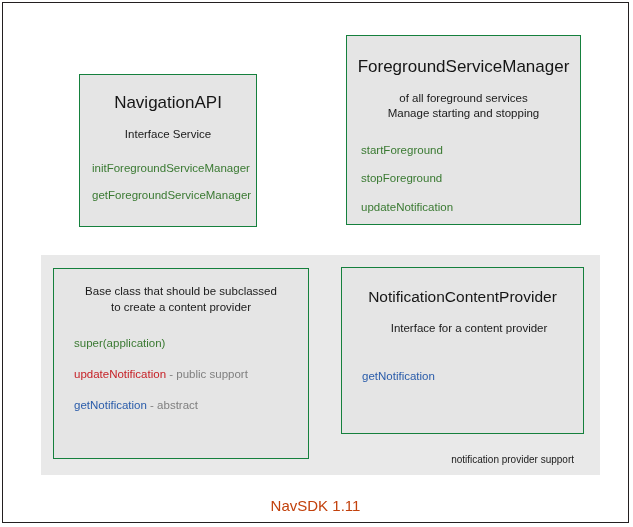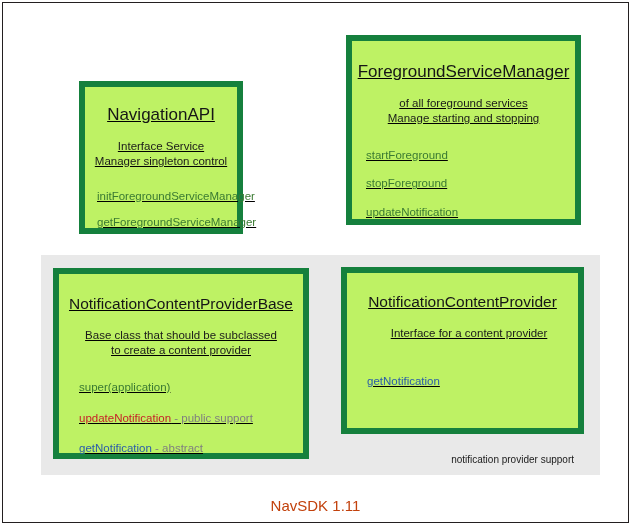--- a/index.html
+++ b/index.html
@@ -49,30 +49,29 @@
     right: 26px;
     bottom: 10px;
     font-size: 10px;
     color: #1a1a1a;
     white-space: nowrap;
   }
 
   
   .class-box {
     position: absolute;
-    background: #bef264;
-    border: 6px solid #15803d;
+    background: #e5e5e5;
+    border: 1px solid #15803d;
     box-sizing: border-box;
     text-align: center;
-    text-decoration: underline;
   }
   #box-navigation-api {
     left: 76px;
-    top: 78px;
-    width: 164px;
+    top: 71px;
+    width: 178px;
     height: 153px;
   }
   #box-foreground-service-manager {
     left: 343px;
     top: 32px;
     width: 235px;
     height: 190px;
   }
   #box-notification-content-provider-base {
     left: 50px;
@@ -155,21 +154,20 @@
   <div id="page-frame">
 
     <div class="group-panel" id="group-notification-provider">
       <div class="group-caption">notification provider support</div>
     </div>
 
     <div class="class-box" id="box-navigation-api">
       <div class="class-title">NavigationAPI</div>
       <div class="class-desc">
         <div>Interface Service</div>
-        <div>Manager singleton control</div>
       </div>
       <div class="method-list">
         <div class="method">
           <span class="m-green">initForegroundServiceManager</span><span class="m-note"></span>
         </div>
         <div class="method">
           <span class="m-green">getForegroundServiceManager</span><span class="m-note"></span>
         </div>
       </div>
     </div>
@@ -187,21 +185,20 @@
         <div class="method">
           <span class="m-green">stopForeground</span><span class="m-note"></span>
         </div>
         <div class="method">
           <span class="m-green">updateNotification</span><span class="m-note"></span>
         </div>
       </div>
     </div>
 
     <div class="class-box" id="box-notification-content-provider-base">
-      <div class="class-title small">NotificationContentProviderBase</div>
       <div class="class-desc">
         <div>Base class that should be subclassed</div>
         <div>to create a content provider</div>
       </div>
       <div class="method-list">
         <div class="method">
           <span class="m-green">super(application)</span><span class="m-note"></span>
         </div>
         <div class="method">
           <span class="m-red">updateNotification</span><span class="m-note"> - public support</span>

